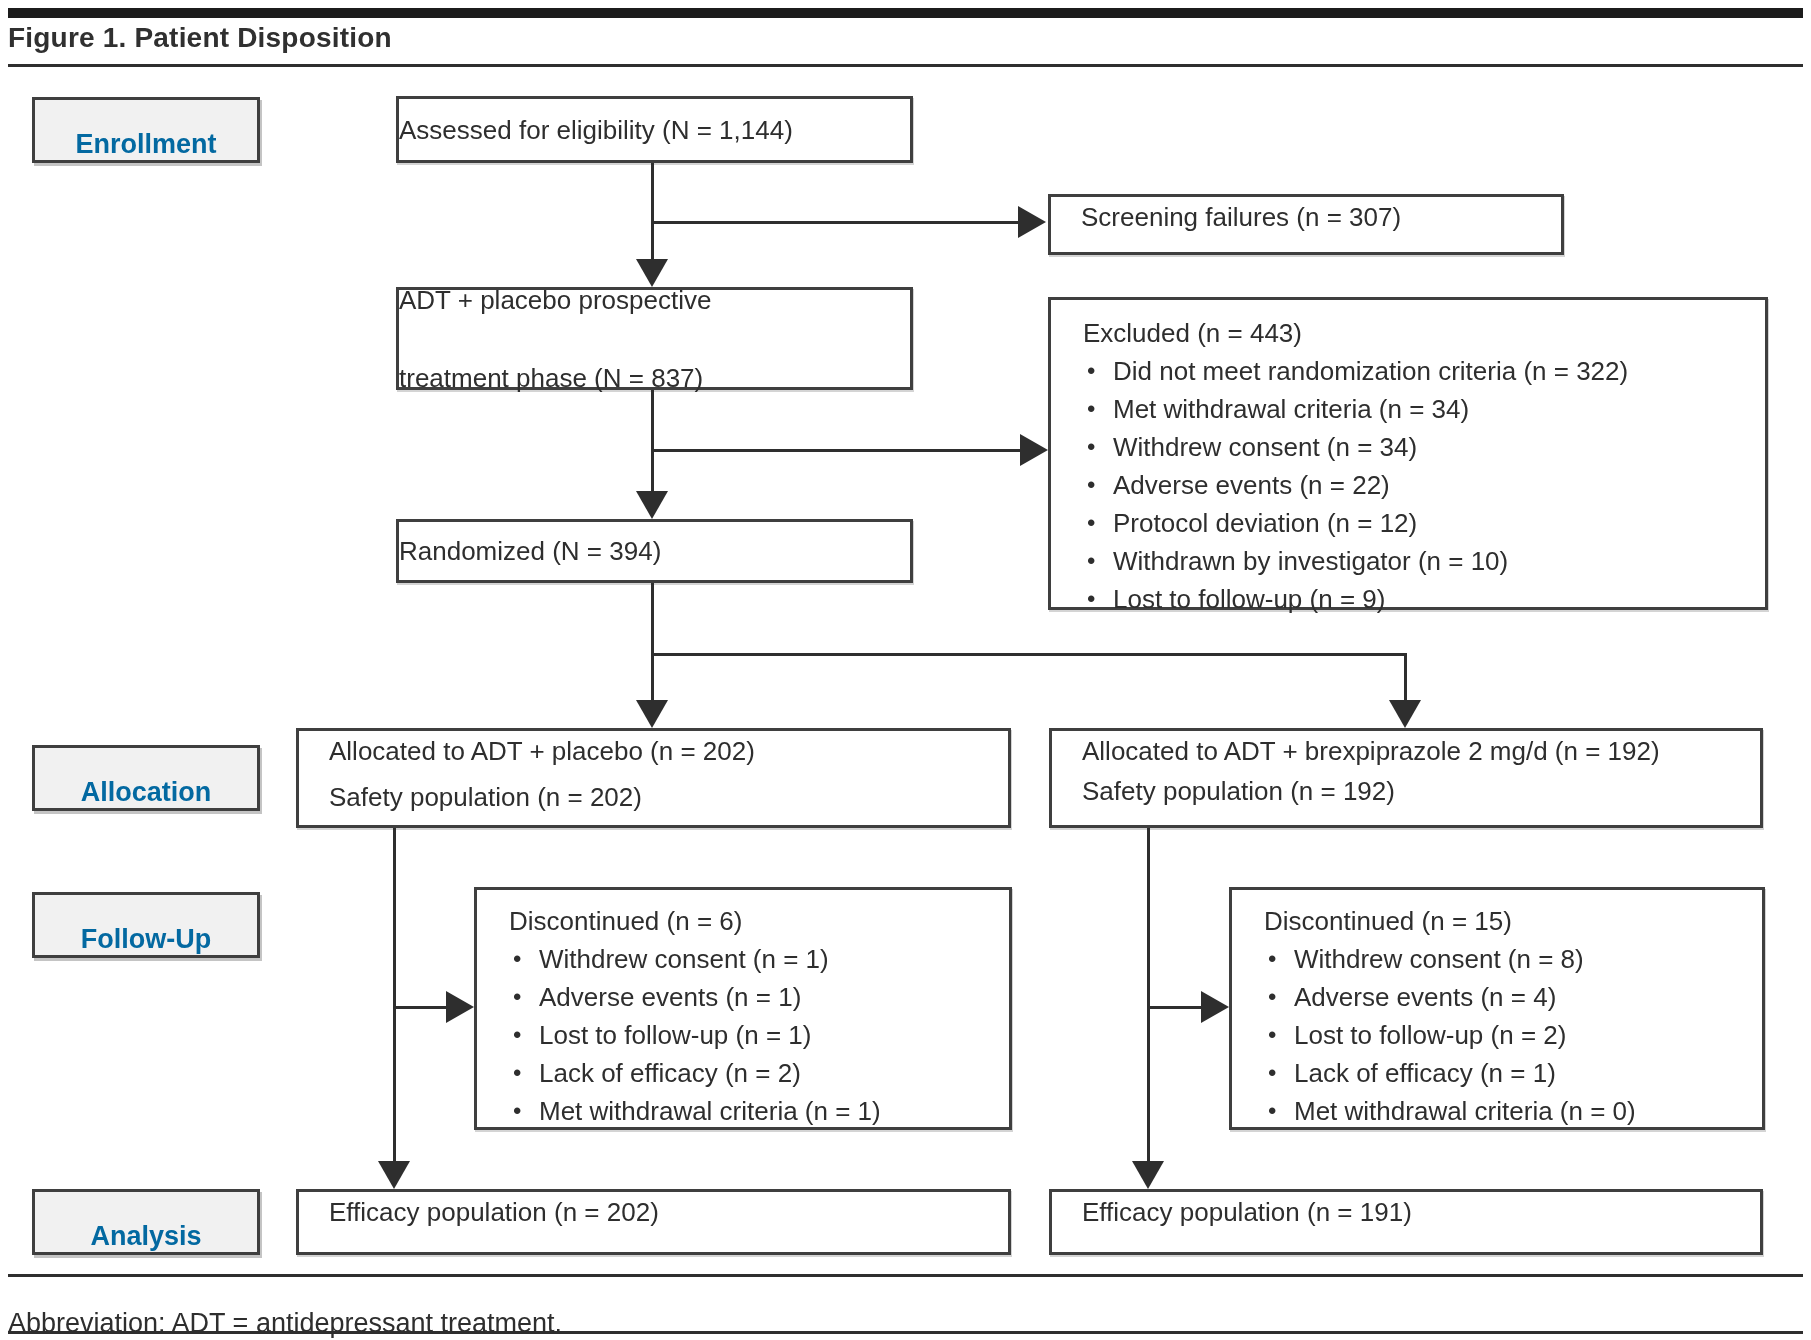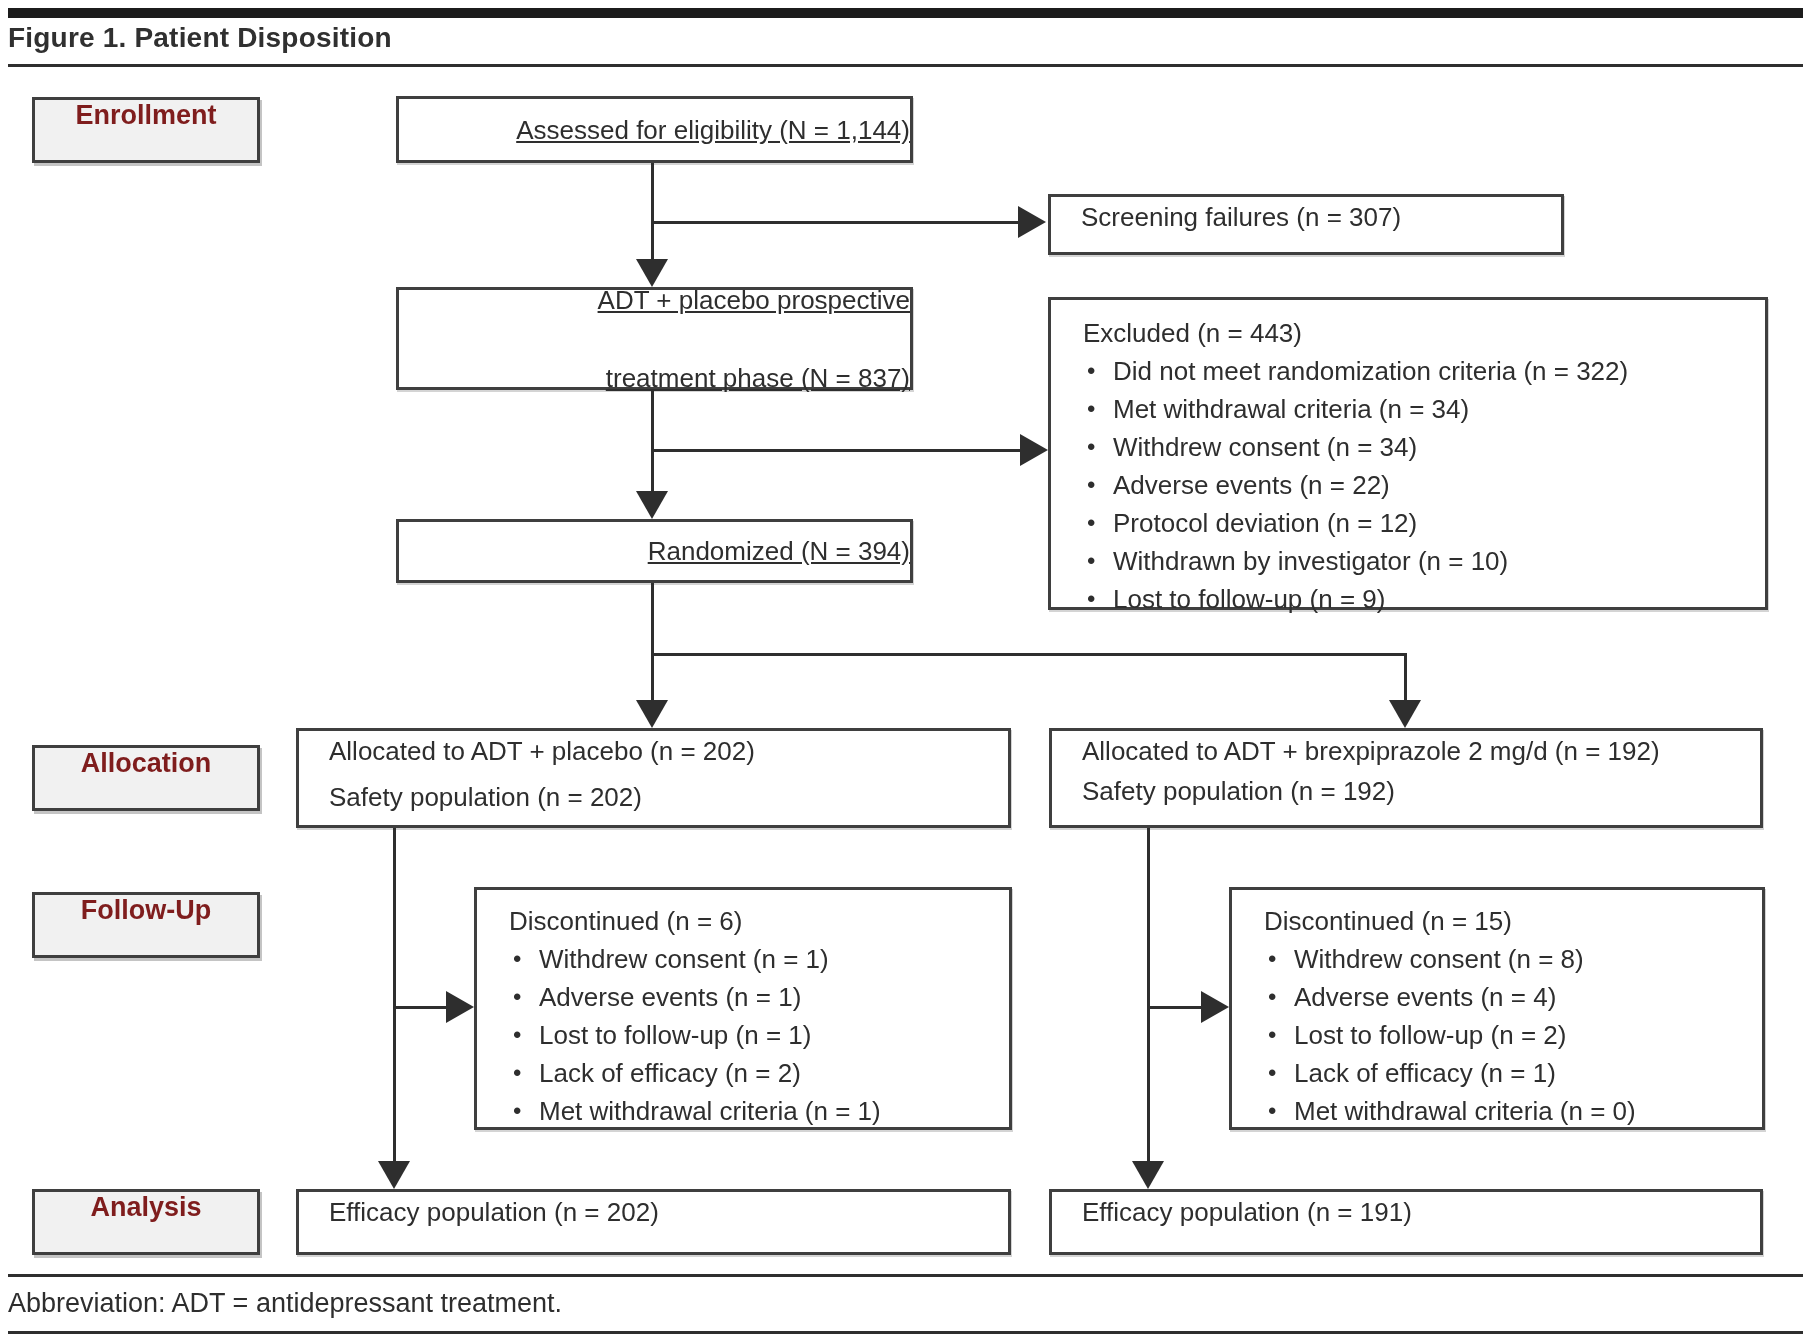--- a/index.html
+++ b/index.html
@@ -24,43 +24,42 @@
     white-space: nowrap;
   }
   .rule { background: #2e2e2e; }
 
   
   .stage {
     background: #f1f1f1;
     border: 3px solid #3f3f3f;
     box-shadow: 2px 3px 0 rgba(60,60,60,0.30);
     display: flex;
-    align-items: flex-start;
+    align-items: flex-end;
     justify-content: center;
     font-size: 27px;
     font-weight: bold;
-    color: #7f1d1d;
+    color: #0369a1;
   }
 
   
   .node {
     background: #ffffff;
     border: 3px solid #3f3f3f;
     box-shadow: 1px 2px 0 rgba(60,60,60,0.22);
     font-size: 26px;
     color: #2e2e2e;
   }
   .node.center {
     display: flex;
     flex-direction: column;
-    align-items: flex-end;
+    align-items: flex-start;
     justify-content: center;
     text-align: center;
     line-height: 38px;
-    text-decoration: underline;
   }
   .node.leftpad {
     display: flex;
     flex-direction: column;
     justify-content: flex-start;
     padding-left: 30px;
     line-height: 40px;
   }
   .node.list {
     padding: 12px 10px 0 32px;
@@ -94,21 +93,21 @@
     border-top: 28px solid #2e2e2e;
   }
   .arr-right {
     width: 0; height: 0;
     border-top: 16px solid transparent;
     border-bottom: 16px solid transparent;
     border-left: 28px solid #2e2e2e;
   }
 
   
-  .footnote { font-size: 27px; color: #2e2e2e; white-space: nowrap; }
+  .footnote { font-size: 27px; color: #2e2e2e; white-space: nowrap; margin-top: 20px; }
 </style>
 </head>
 <body>
 
 <div class="page">
 
   <div class="abs top-bar" style="left:8px; top:8px; width:1795px; height:10px;"></div>
   <div class="abs page-title" style="left:8px; top:22px;">Figure 1. Patient Disposition</div>
   <div class="abs rule" style="left:8px; top:64px; width:1795px; height:3px;"></div>
 

